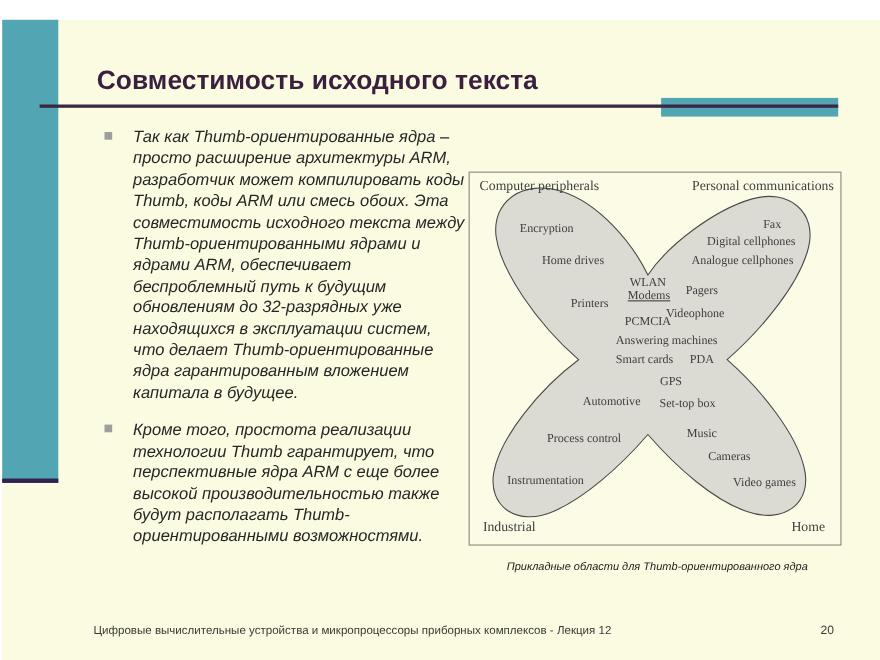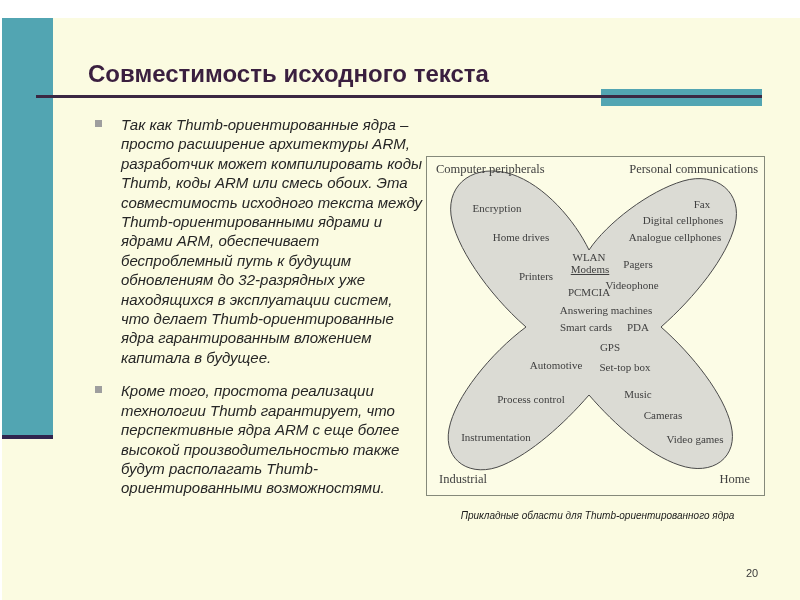--- a/index.html
+++ b/index.html
@@ -129,15 +129,16 @@
       <span class="dlabel" style="top: 204px; left: 198px; transform: translateX(-50%);">Set-top box</span>
       <span class="dlabel" style="top: 231px; left: 211px; transform: translateX(-50%);">Music</span>
       <span class="dlabel" style="top: 236px; left: 104px; transform: translateX(-50%);">Process control</span>
       <span class="dlabel" style="top: 252px; left: 236px; transform: translateX(-50%);">Cameras</span>
       <span class="dlabel" style="top: 274px; left: 69px; transform: translateX(-50%);">Instrumentation</span>
       <span class="dlabel" style="top: 276px; left: 268px; transform: translateX(-50%);">Video games</span>
     </div>
 
   <div class="caption">Прикладные области для Thumb-ориентированного ядра</div>
 
+  <div class="footer-text">Цифровые вычислительные устройства и микропроцессоры приборных комплексов - Лекция 12</div>
   <div class="page-number">20</div>
 
 </div>
 
 </body></html>

